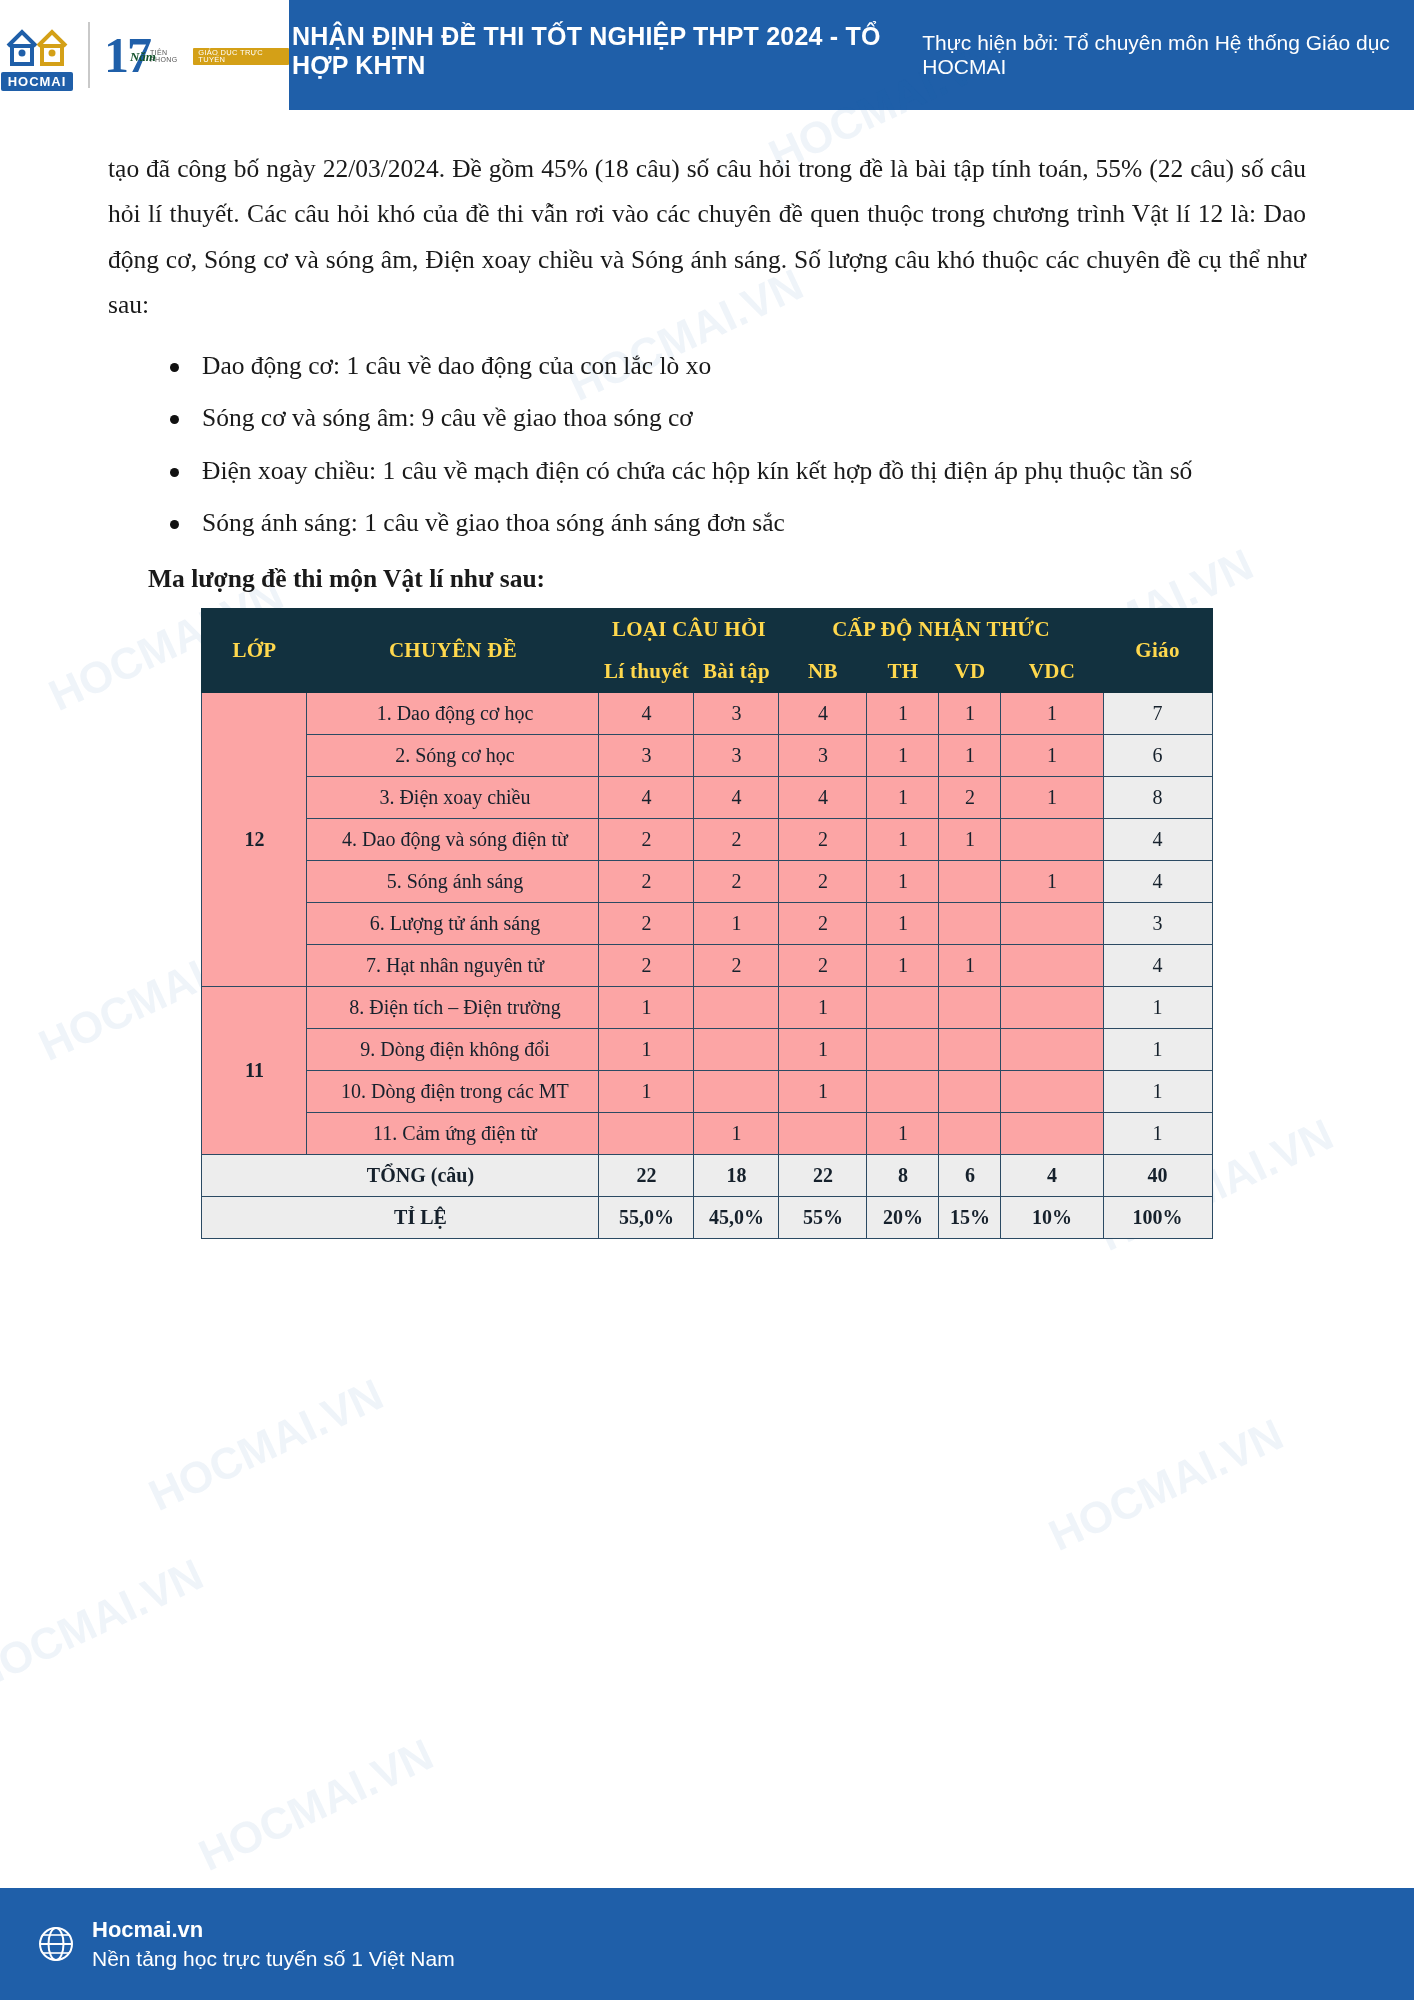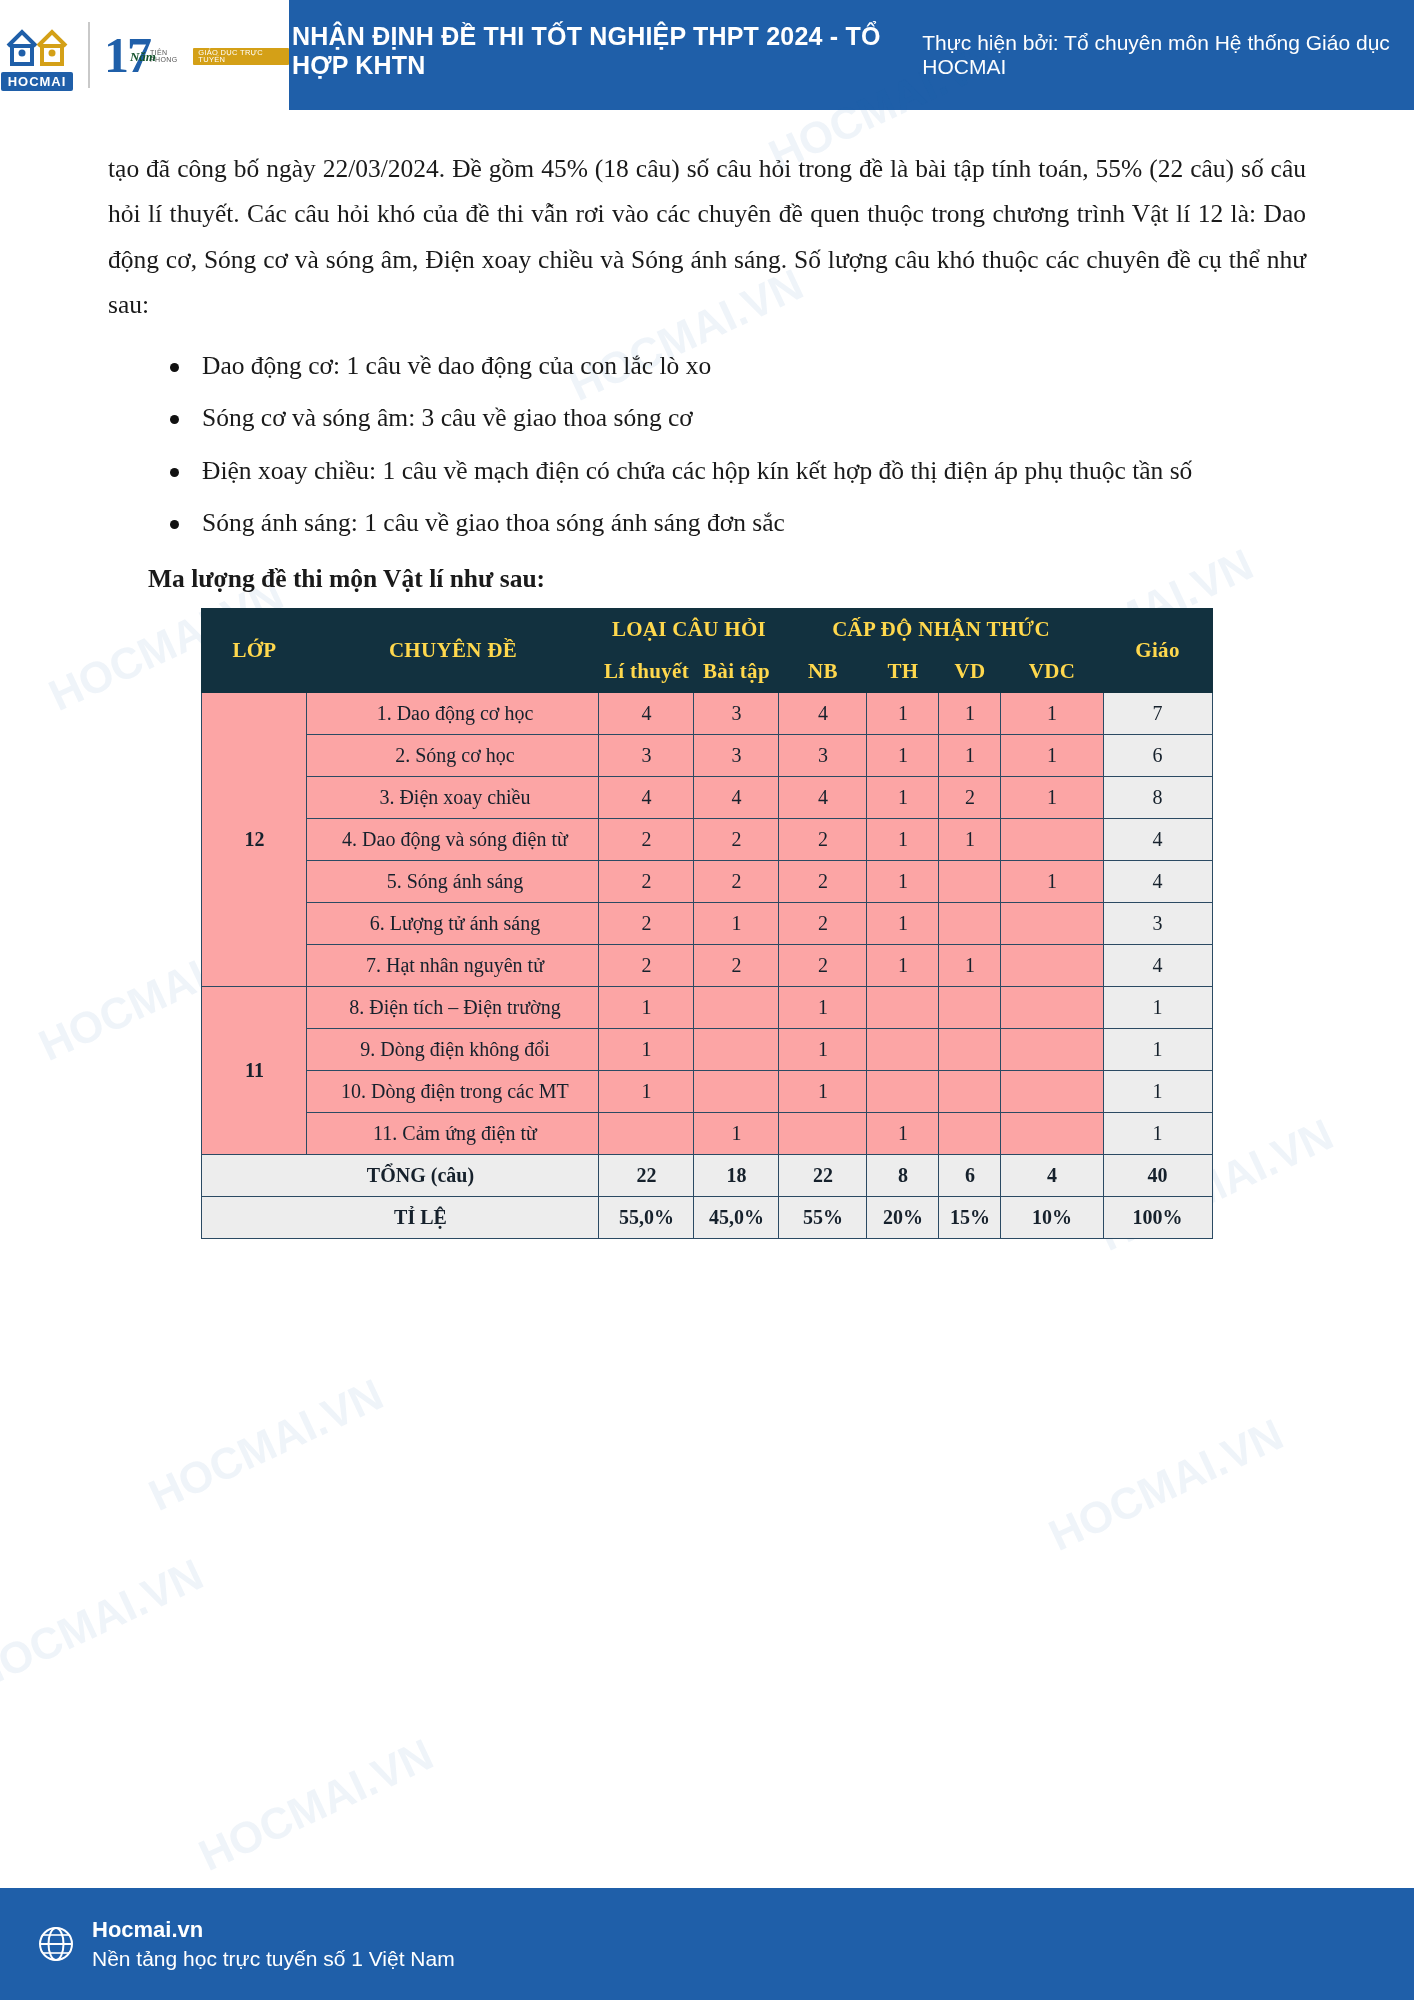--- a/index.html
+++ b/index.html
@@ -301,21 +301,21 @@
 <div class="wm" style="left:1040px; top:1460px;">HOCMAI.VN</div>
 <div class="wm" style="left:190px; top:1780px;">HOCMAI.VN</div>
 <div class="wm" style="left:-40px; top:1600px;">HOCMAI.VN</div>
 
 <div class="content">
 
   <p class="para">tạo đã công bố ngày 22/03/2024. Đề gồm 45% (18 câu) số câu hỏi trong đề là bài tập tính toán, 55% (22 câu) số câu hỏi lí thuyết. Các câu hỏi khó của đề thi vẫn rơi vào các chuyên đề quen thuộc trong chương trình Vật lí 12 là: Dao động cơ, Sóng cơ và sóng âm, Điện xoay chiều và Sóng ánh sáng. Số lượng câu khó thuộc các chuyên đề cụ thể như sau:</p>
 
   <ul class="bullets">
     <li>Dao động cơ: 1 câu về dao động của con lắc lò xo</li>
-    <li>Sóng cơ và sóng âm: 3 câu về giao thoa sóng cơ</li>
+    <li>Sóng cơ và sóng âm: 9 câu về giao thoa sóng cơ</li>
     <li>Điện xoay chiều: 1 câu về mạch điện có chứa các hộp kín kết hợp đồ thị điện áp phụ thuộc tần số</li>
     <li>Sóng ánh sáng: 1 câu về giao thoa sóng ánh sáng đơn sắc</li>
   </ul>
 
   <div class="matrix-title">Ma lượng đề thi mộn Vật lí như sau:</div>
 
   <table class="matrix">
     <colgroup>
       <col style="width:105px">
       <col style="width:292px">

